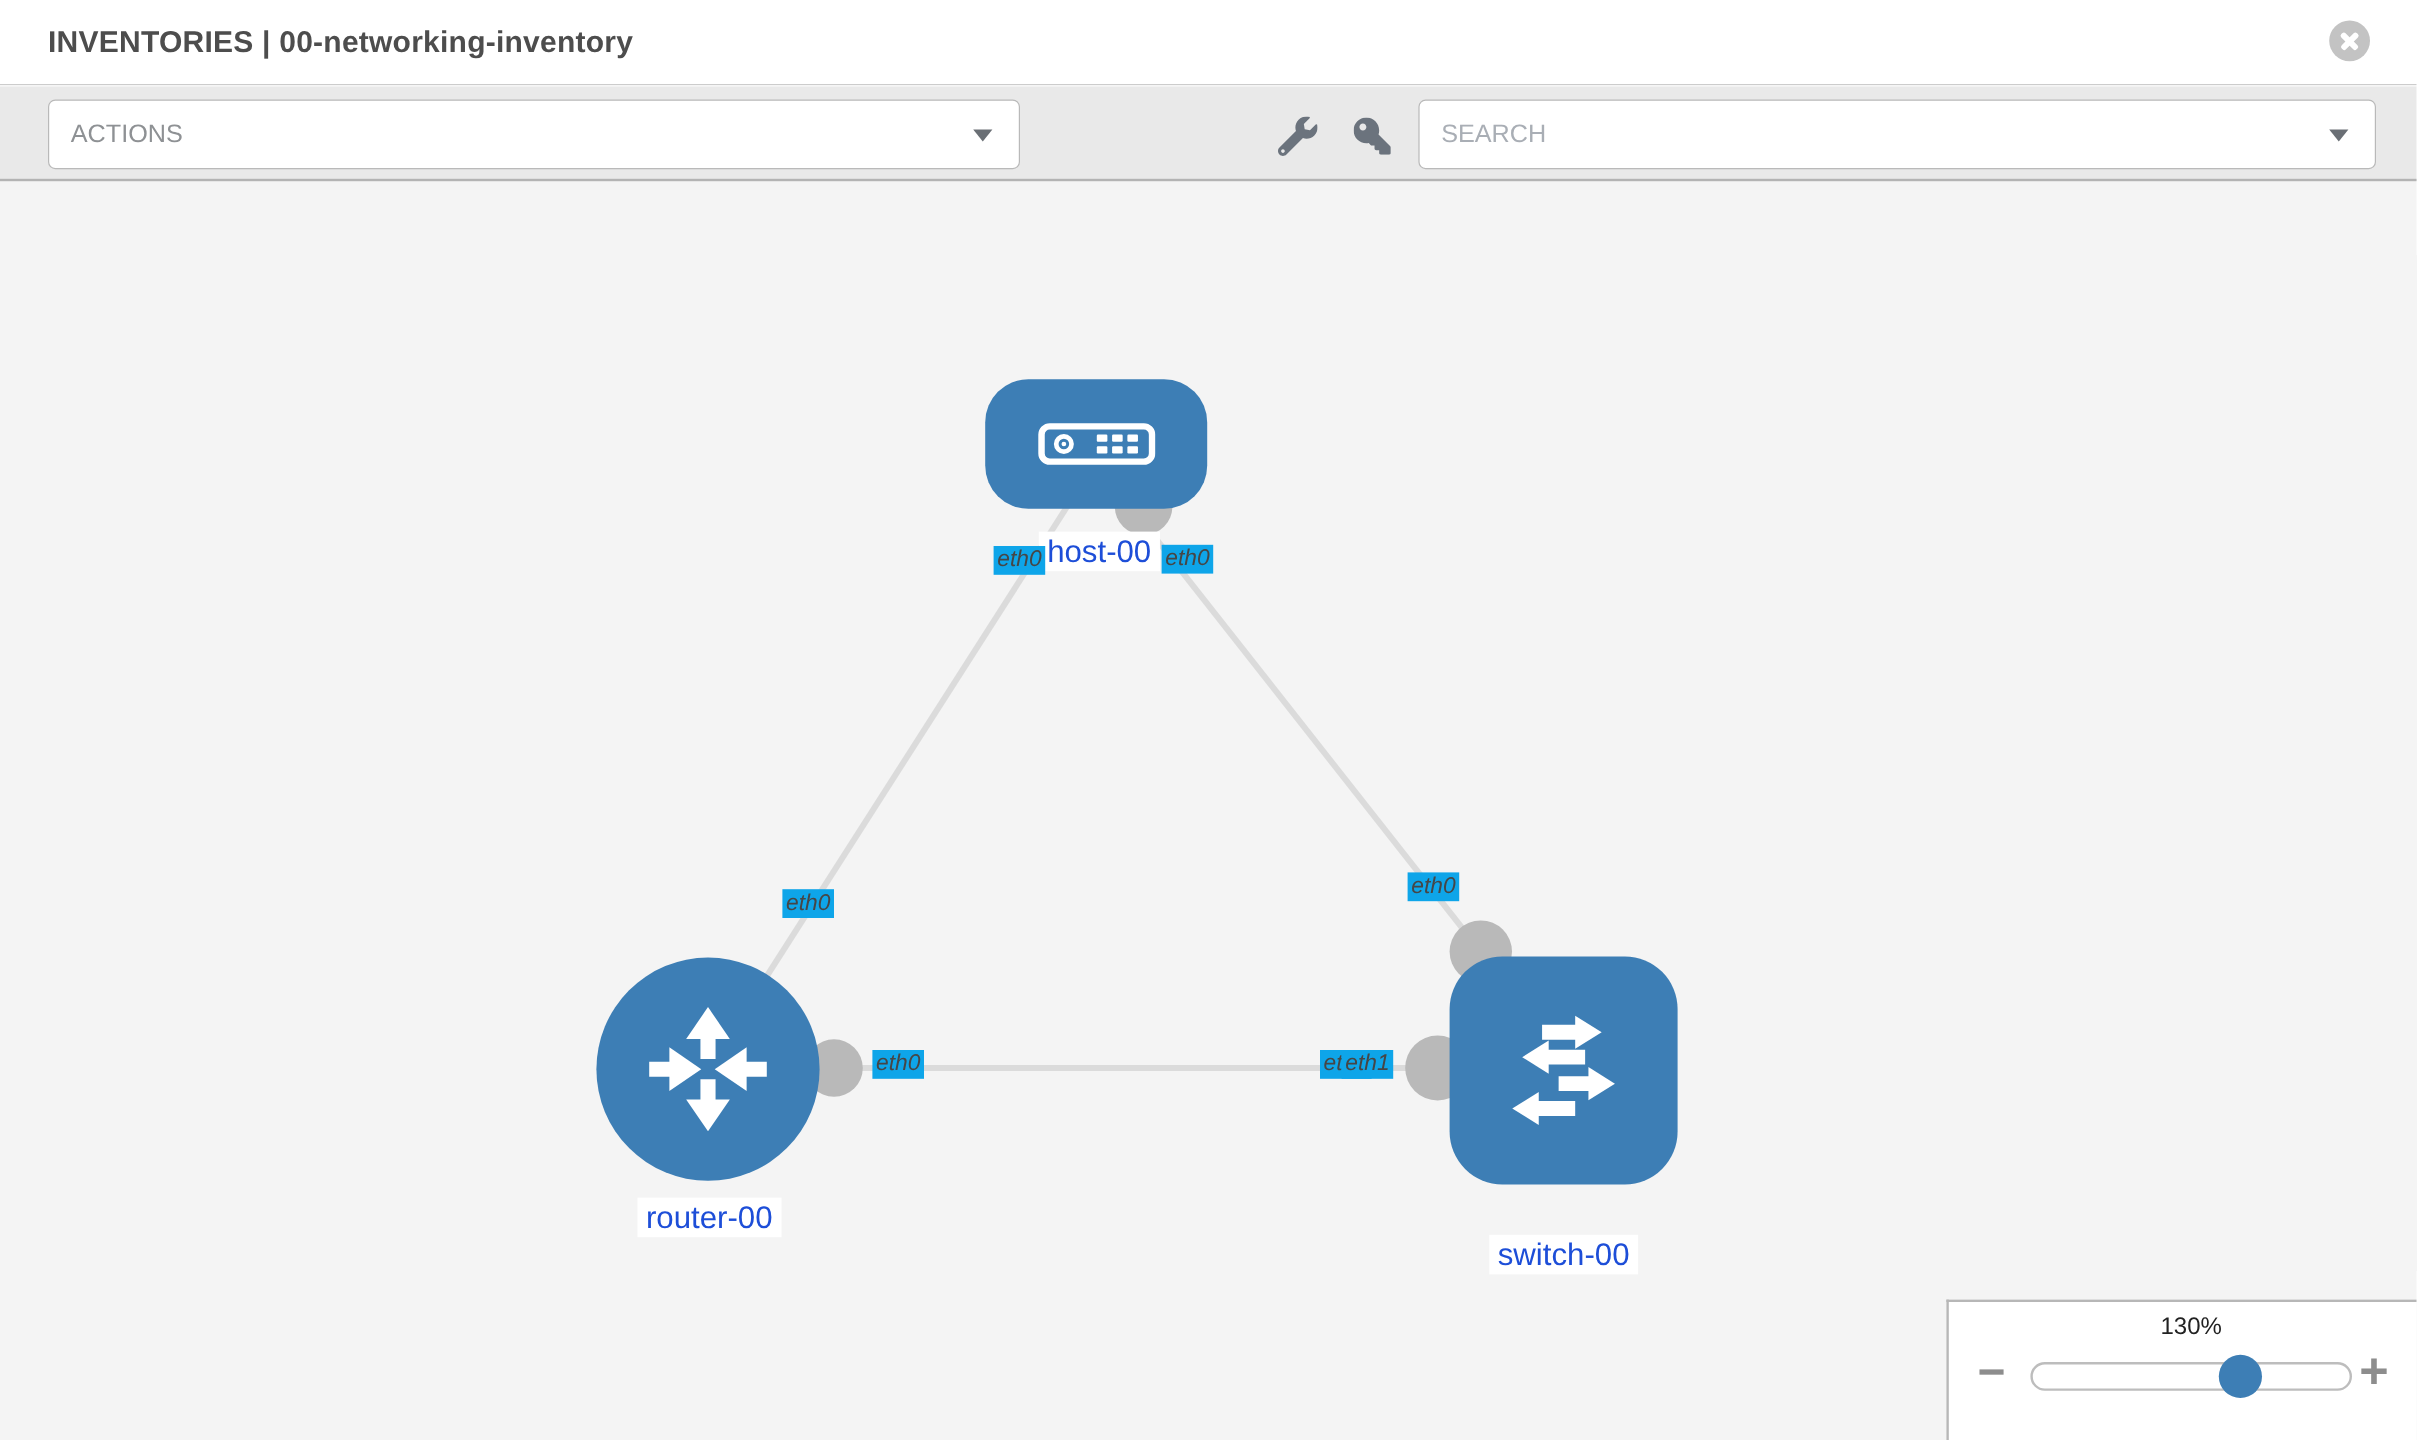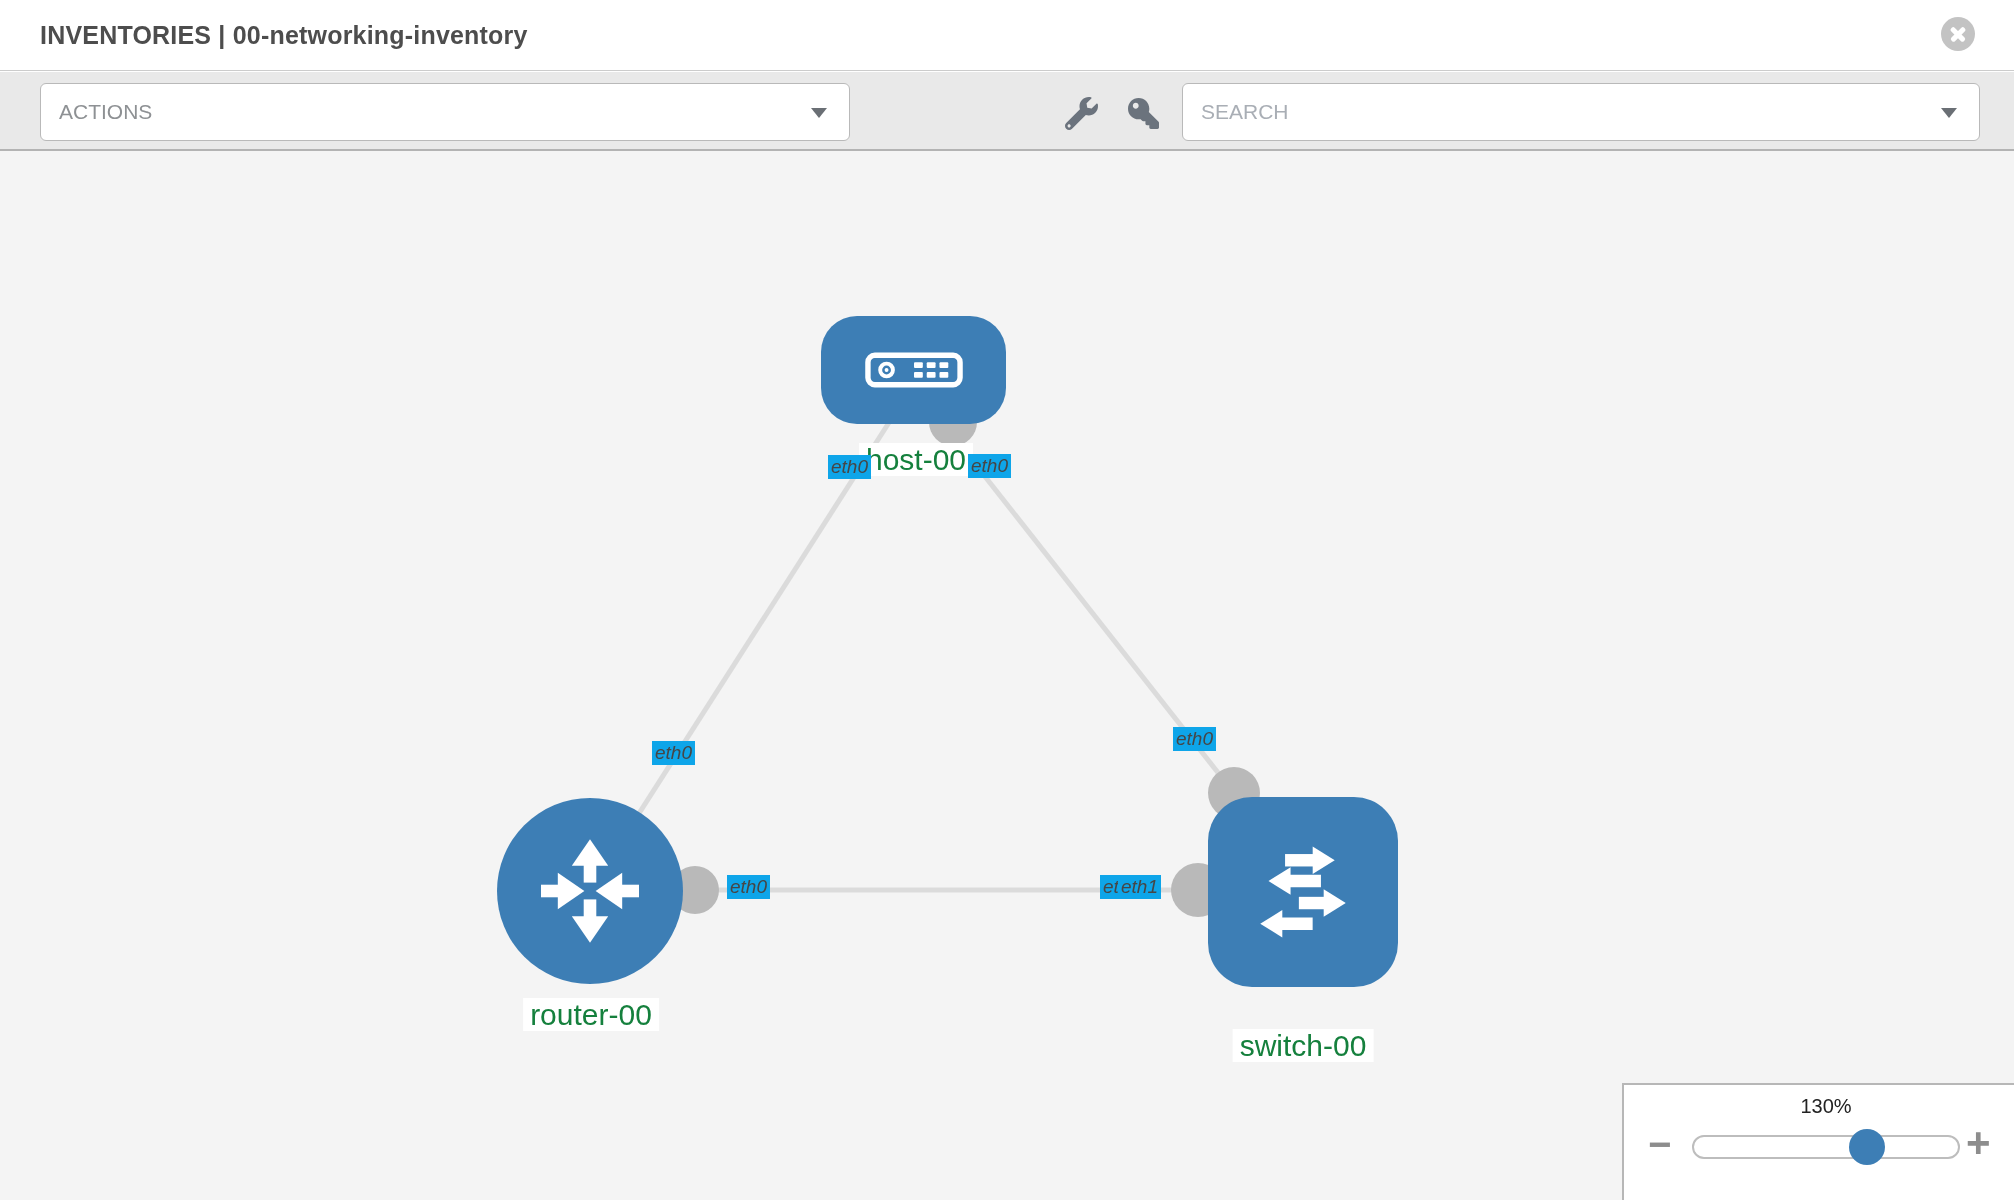--- a/index.html
+++ b/index.html
@@ -38,21 +38,21 @@
   
   .canvas { position:absolute; top:151px; left:0; width:2014px; height:1049px; background:#f4f4f4; z-index:1; }
   .links-svg { position:absolute; left:0; top:0; }
 
   .node { position:absolute; background:#3d7eb5; z-index:2; display:flex; align-items:center;
           justify-content:center; cursor:pointer; }
   .node-host   { left:821px; top:165px; width:185px; height:108px; border-radius:36px; }
   .node-router { left:497px; top:647px; width:186px; height:186px; border-radius:50%; }
   .node-switch { left:1208px; top:646px; width:190px; height:190px; border-radius:44px; }
 
-  .node-label { position:absolute; z-index:3; background:#fff; color:#15803d; font-size:30px;
+  .node-label { position:absolute; z-index:3; background:#fff; color:#1d4ed8; font-size:26px;
                 line-height:33px; padding:0 7px; white-space:nowrap; transform:translateX(-50%); }
   .label-host   { left:916px; top:292px; }
   .label-router { left:591px; top:847px;text-align:center; }
   .label-switch { left:1303px; top:878px; }
 
   .if-label { position:absolute; z-index:3; background:#0ea5e9; color:#464646; font-size:19px;
               line-height:24px; padding:0 3px; white-space:nowrap;font-style:italic; }
   .if-rh-router { left:652px; top:590px; }
   .if-rh-host   { left:828px; top:304px; }
   .if-hs-host   { left:968px; top:303px; }

